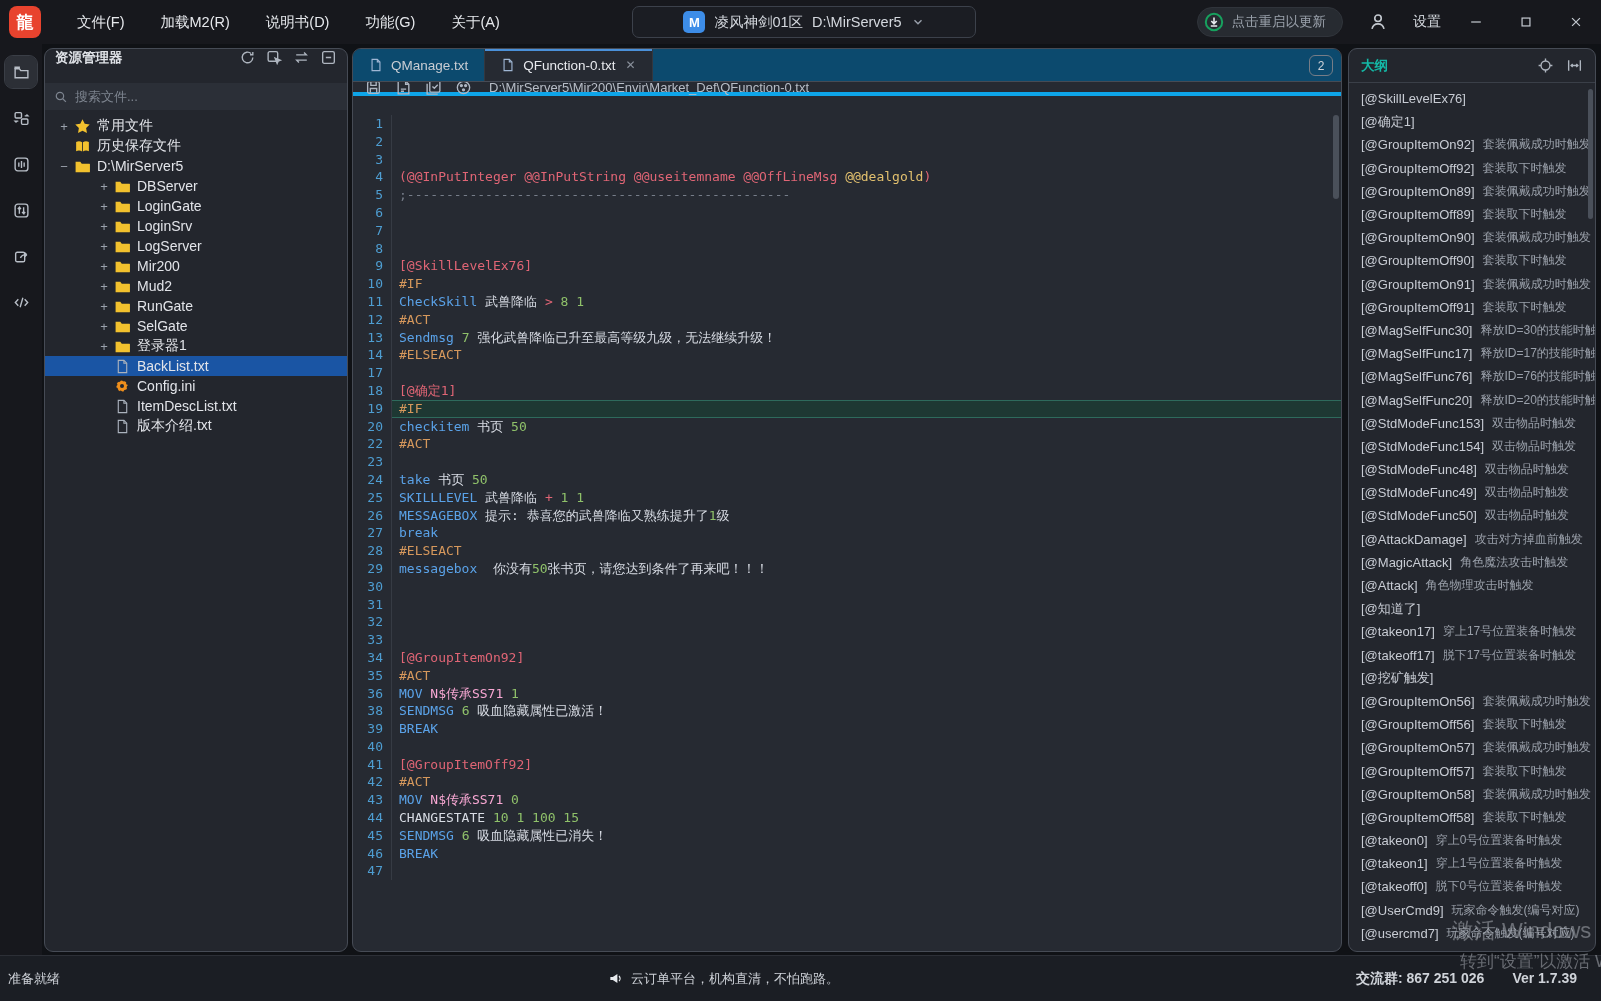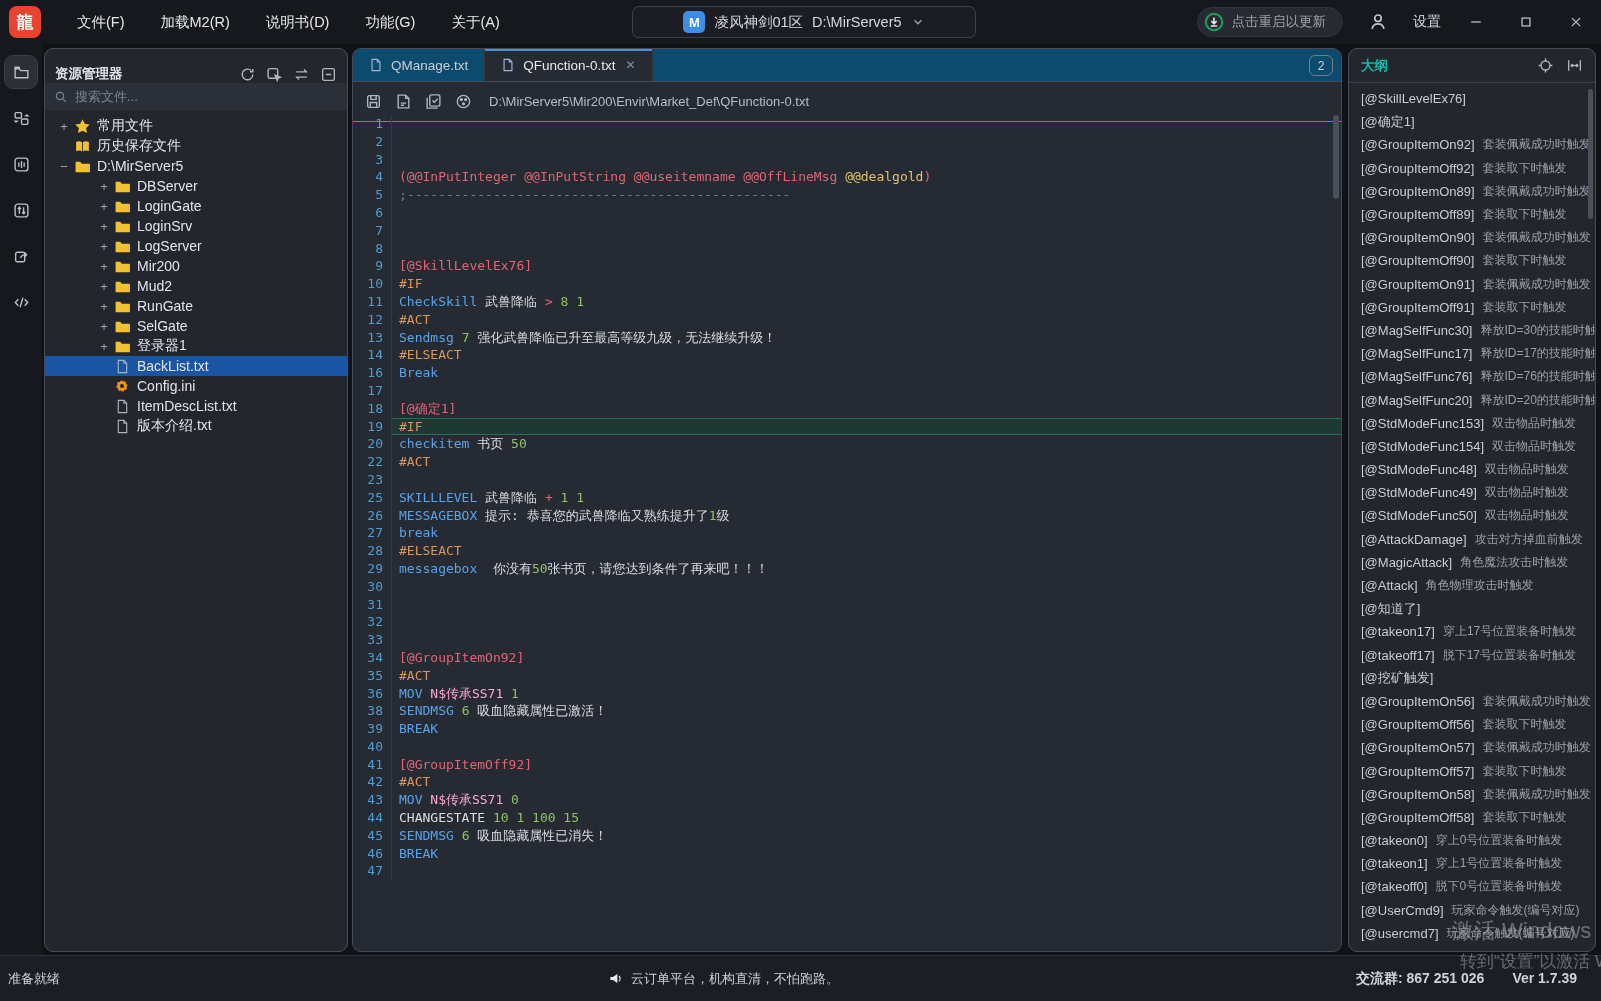--- a/index.html
+++ b/index.html
@@ -33,21 +33,21 @@
   .rail-item{width:32px;height:32px;border-radius:8px;display:flex;align-items:center;justify-content:center;color:#b9bfc8}
   .rail-item.active{background:#2c2f36;outline:1px solid #3a3e46}
 
   
   .panel{position:absolute;top:48px;bottom:49px;background:#23262d;border:1px solid #464b55;border-radius:9px;overflow:hidden}
   .explorer{left:44px;width:304px}
   .editor{left:352px;width:990px;background:#262a32}
   .outline{left:1348px;width:248px}
 
   
-  .exp-header{height:34px;display:flex;align-items:flex-end;padding:0 10px;justify-content:space-between}
+  .exp-header{height:34px;display:flex;align-items:flex-start;padding:0 10px;justify-content:space-between}
   .exp-title{font-size:13.5px;font-weight:bold;color:#dfe2e7}
   .exp-tools{display:flex;gap:10px;color:#aeb5bf}
   .search-row{height:27px;background:#2b2f37;display:flex;align-items:center;padding:0 9px;gap:7px;color:#7d848f}
   .search-row input{flex:1;background:transparent;border:none;outline:none;color:#c9cdd3;font-size:13px}
   .search-row input::placeholder{color:#7d848f}
   .tree{margin-top:6px;font-size:14px}
   .tree-row{height:20px;display:flex;align-items:center;white-space:nowrap;color:#e2e4e9}
   .tree-row.sel{background:#1a55a4}
   .tr-exp{width:14px;text-align:center;color:#9aa1ac;font-size:13px;flex:none}
   .tr-icon{width:18px;margin:0 6px 0 2px;flex:none}
@@ -55,21 +55,21 @@
 
   
   .tabbar{height:33px;background:#0c4a6e;display:flex;border-bottom:1px solid #464b55;position:relative}
   .tab{display:flex;align-items:center;gap:8px;padding:0 16px;font-size:13.5px;color:#c9cdd3;
     border-right:1px solid #33373f;position:relative}
   .tab.active{background:#262a32;color:#e8eaee}
   .tab.active::before{content:"";position:absolute;left:0;top:0;right:0;height:2px;background:#4a90d9}
   .tab-close{color:#8a919c;font-size:12px;margin-left:2px}
   .tab-badge{position:absolute;right:8px;top:6px;width:24px;height:21px;border:1px solid #767d87;
     border-radius:6px;color:#cfd3d9;font-size:12px;display:flex;align-items:center;justify-content:center}
-  .toolbar{height:40px;display:flex;align-items:center;gap:13px;padding:0 12px;border-bottom:1px solid #0ea5e9;color:#aeb6c2}
+  .toolbar{height:14px;display:flex;align-items:center;gap:13px;padding:0 12px;border-bottom:4px solid #0ea5e9;color:#aeb6c2}
   .file-path{font-size:13px;color:#b7bdc7;margin-left:4px}
 
   
   .code{position:absolute;left:0;right:0;top:64px;bottom:0;overflow:hidden;
     font-family:"DejaVu Sans Mono",monospace;font-size:13px;line-height:17.8px;padding-top:2px}
   .cl{display:flex;height:17.8px;white-space:pre}
   .cl .ln{width:38px;text-align:right;padding-right:8px;color:#4e9ed2;flex:none}
   .cl .ct{flex:1;padding-left:7px;border-left:1px solid #363b44}
   .cl.active .ct{background:#1e3833;box-shadow:inset 0 1px 0 #2e6a5c,inset 0 -1px 0 #2e6a5c}
   .vscroll{position:absolute;top:66px;right:2px;width:6px;height:84px;background:#4a505a;border-radius:3px}
@@ -477,39 +477,39 @@
       <div class="cl">
      <span class="ln">12</span><span class="ct"><span class="c-orange">#ACT</span></span>
    </div>
       <div class="cl">
      <span class="ln">13</span><span class="ct"><span class="c-blue">Sendmsg</span><span class="c-white"> </span><span class="c-green">7</span><span class="c-white"> 强化武兽降临已升至最高等级九级，无法继续升级！</span></span>
    </div>
       <div class="cl">
      <span class="ln">14</span><span class="ct"><span class="c-orange">#ELSEACT</span></span>
    </div>
       <div class="cl">
-     <span class="ln">16</span><span class="ct"><span class="c-blue">Break</span></span>
-   </div>
-      <div class="cl">
      <span class="ln">17</span><span class="ct"></span>
    </div>
       <div class="cl">
      <span class="ln">18</span><span class="ct"><span class="c-red">[@确定1]</span></span>
    </div>
       <div class="cl active">
      <span class="ln">19</span><span class="ct"><span class="c-orange">#IF</span></span>
    </div>
       <div class="cl">
      <span class="ln">20</span><span class="ct"><span class="c-blue">checkitem</span><span class="c-white"> 书页 </span><span class="c-green">50</span></span>
    </div>
       <div class="cl">
      <span class="ln">22</span><span class="ct"><span class="c-orange">#ACT</span></span>
    </div>
       <div class="cl">
      <span class="ln">23</span><span class="ct"></span>
+   </div>
+      <div class="cl">
+     <span class="ln">24</span><span class="ct"><span class="c-blue">take</span><span class="c-white"> 书页 </span><span class="c-green">50</span></span>
    </div>
       <div class="cl">
      <span class="ln">25</span><span class="ct"><span class="c-blue">SKILLLEVEL</span><span class="c-white"> 武兽降临 </span><span class="c-red">+</span><span class="c-white"> </span><span class="c-green">1 1</span></span>
    </div>
       <div class="cl">
      <span class="ln">26</span><span class="ct"><span class="c-blue">MESSAGEBOX</span><span class="c-white"> 提示: 恭喜您的武兽降临又熟练提升了</span><span class="c-green">1</span><span class="c-white">级</span></span>
    </div>
       <div class="cl">
      <span class="ln">27</span><span class="ct"><span class="c-blue">break</span></span>
    </div>

